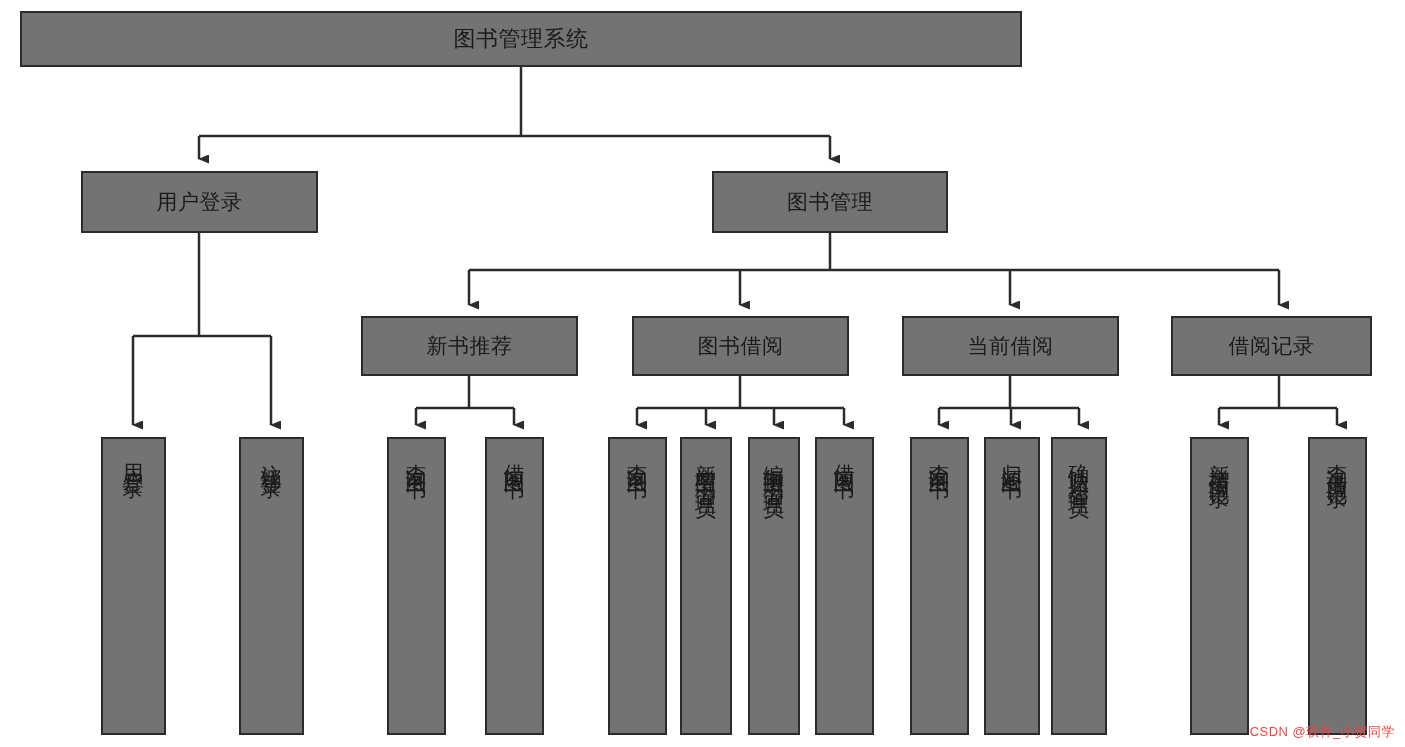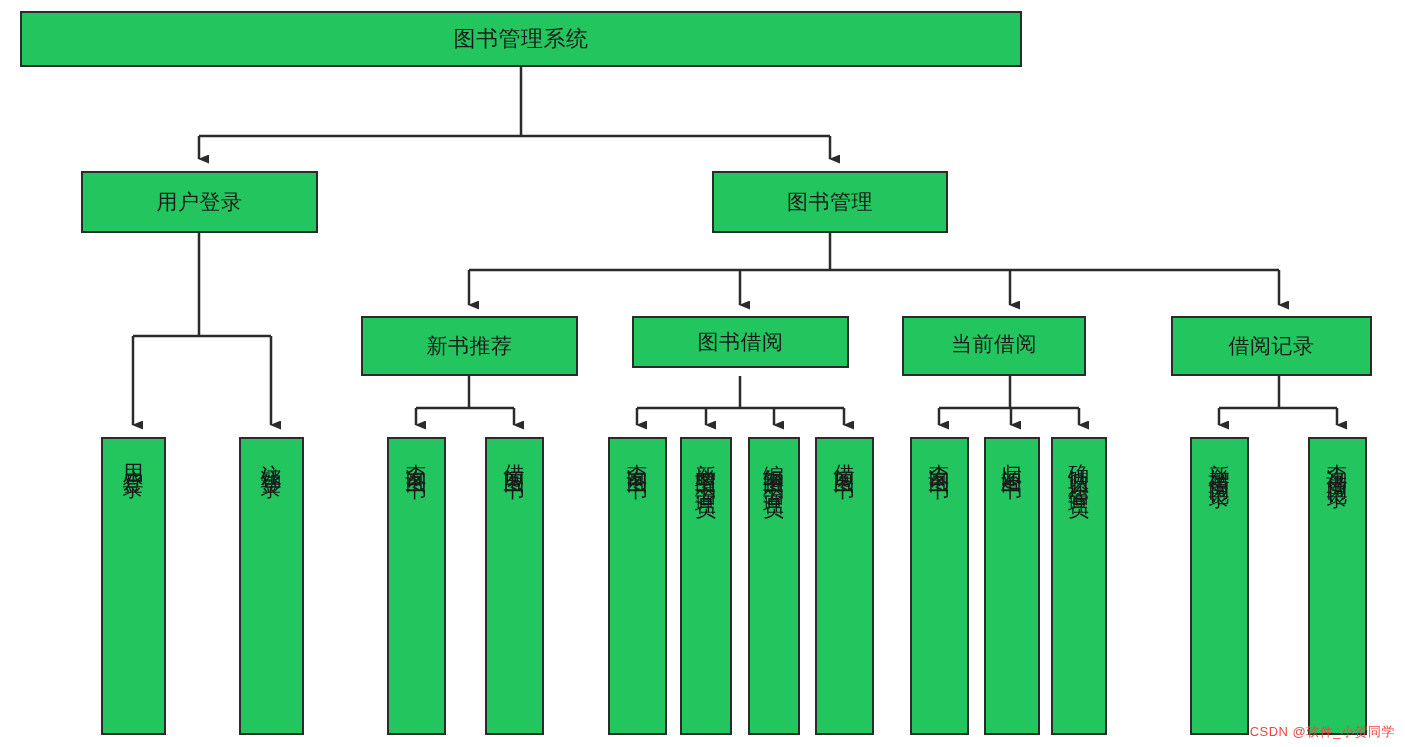--- a/index.html
+++ b/index.html
@@ -23,21 +23,21 @@
     position: absolute;
     left: 0;
     top: 0;
     width: 1405px;
     height: 747px;
     pointer-events: none;
   }
   .node {
     position: absolute;
     box-sizing: border-box;
-    background: #22c55e;
+    background: #737373;
     border: 2.5px solid #2b2b2b;
     display: flex;
     align-items: center;
     justify-content: center;
     color: #1a1a1a;
   }
   .node .label {
     font-size: 21px;
     line-height: 1.25;
     letter-spacing: 0.5px;
@@ -130,24 +130,24 @@
   <div class="node" style="left:81px; top:171px; width:237px; height:62px;">
     <span class="label">用户登录</span>
   </div>
   <div class="node" style="left:361px; top:316px; width:217px; height:60px;">
     <span class="label">新书推荐</span>
   </div>
 
   <div class="node" style="left:712px; top:171px; width:236px; height:62px;">
     <span class="label">图书管理</span>
   </div>
-  <div class="node" style="left:632px; top:316px; width:217px; height:52px;">
+  <div class="node" style="left:632px; top:316px; width:217px; height:60px;">
     <span class="label">图书借阅</span>
   </div>
-  <div class="node" style="left:902px; top:316px; width:184px; height:60px;font-family:Liberation Mono, monospace;">
+  <div class="node" style="left:902px; top:316px; width:217px; height:60px;">
     <span class="label">当前借阅</span>
   </div>
   <div class="node" style="left:1171px; top:316px; width:201px; height:60px;">
     <span class="label">借阅记录</span>
   </div>
 
   <div class="node leaf" style="left:101px; top:437px; width:65px; height:298px;">
     <span class="label">用户登录</span>
   </div>
   <div class="node leaf" style="left:239px; top:437px; width:65px; height:298px;">

